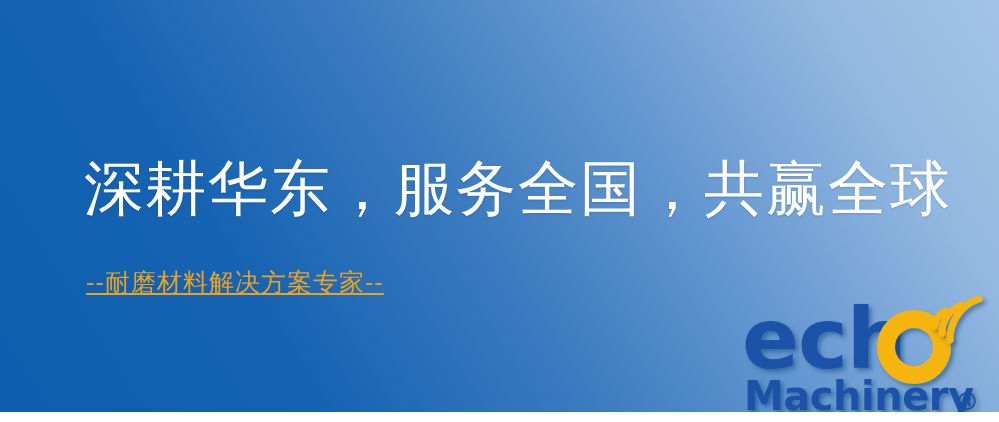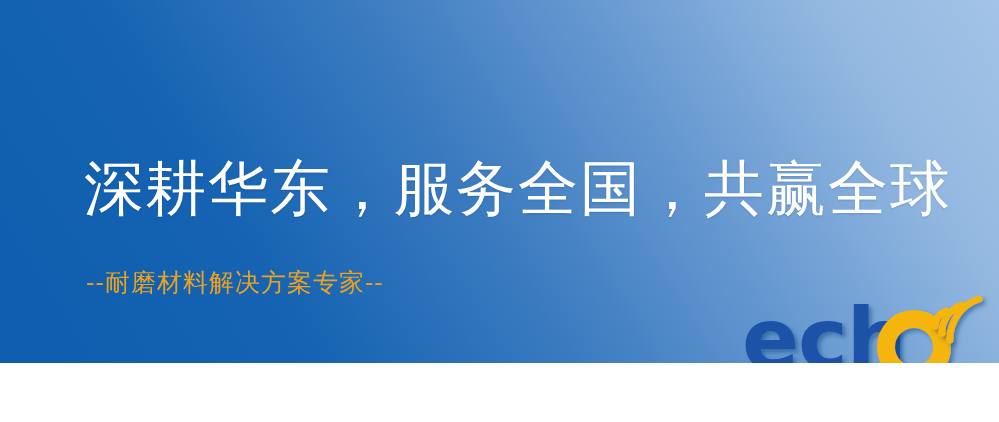--- a/index.html
+++ b/index.html
@@ -4,21 +4,21 @@
 <title>Banner</title>
 <style>
   html, body {
     margin: 0;
     padding: 0;
     background: #ffffff;
   }
   #banner {
     position: relative;
     width: 999px;
-    height: 363px;
+    height: 412px;
     overflow: hidden;
     font-family: "Liberation Sans", sans-serif;
     
     background: linear-gradient(58deg, #0e5dae 0%, #1563b2 26%, #3c7cc0 48%, #6a9bd2 68%, #93b8e0 85%, #a3c3e7 100%);
   }
 
   
   #headline {
     position: absolute;
     left: 84px;
@@ -36,20 +36,21 @@
   #subtitle {
     position: absolute;
     left: 86px;
     top: 268px;
     font-family: "DejaVu Serif", "Liberation Serif", serif;
     font-size: 25px;
     line-height: 1.2;
     color: #eda21f;
     letter-spacing: 1px;
     white-space: nowrap;
+    text-decoration: underline;
   }
 
   
   #logo {
     position: absolute;
     left: 742px;
     top: 296px;
     width: 250px;
     height: 124px;
     text-align: center;

